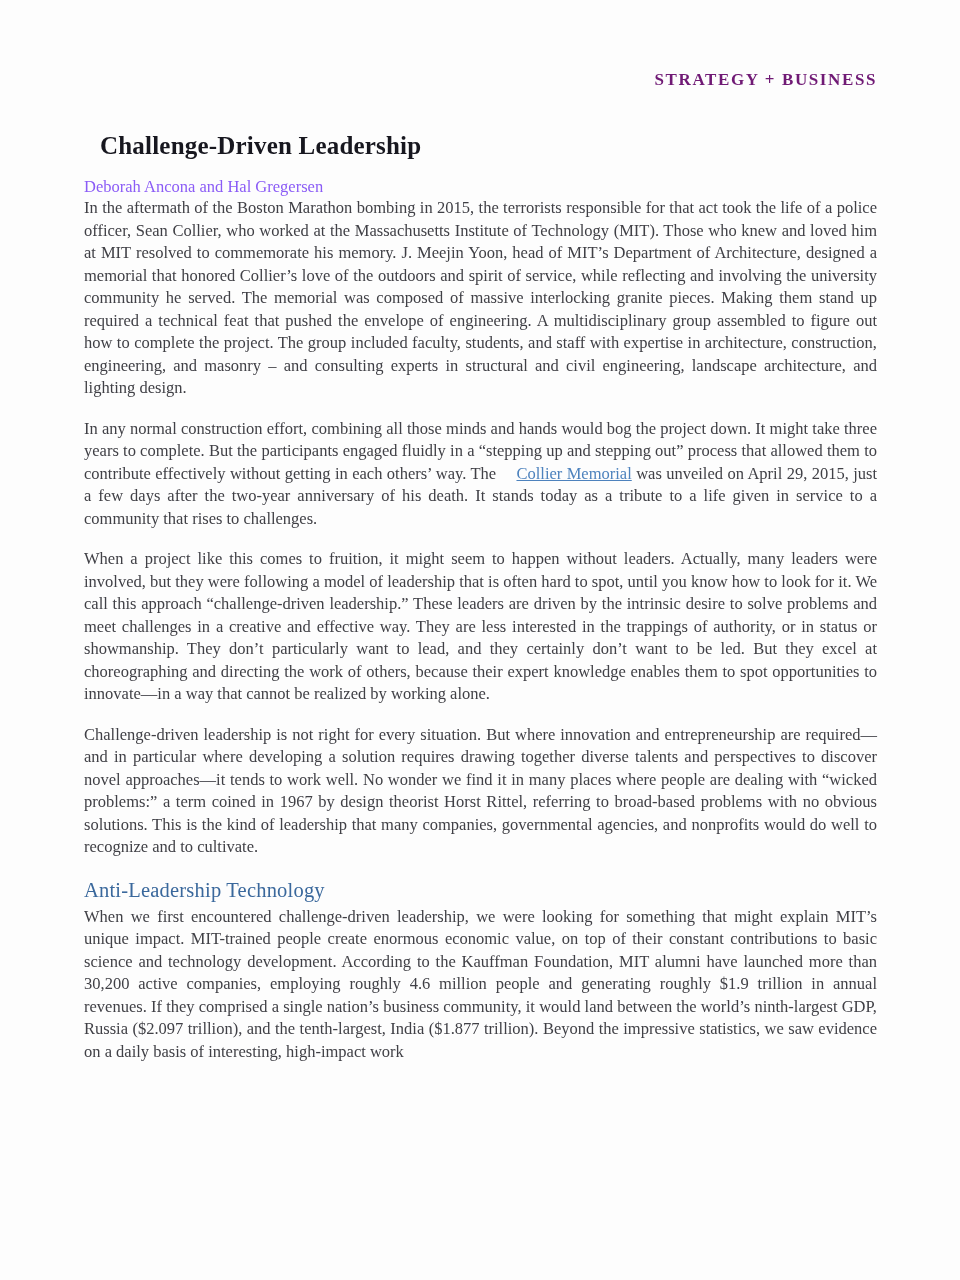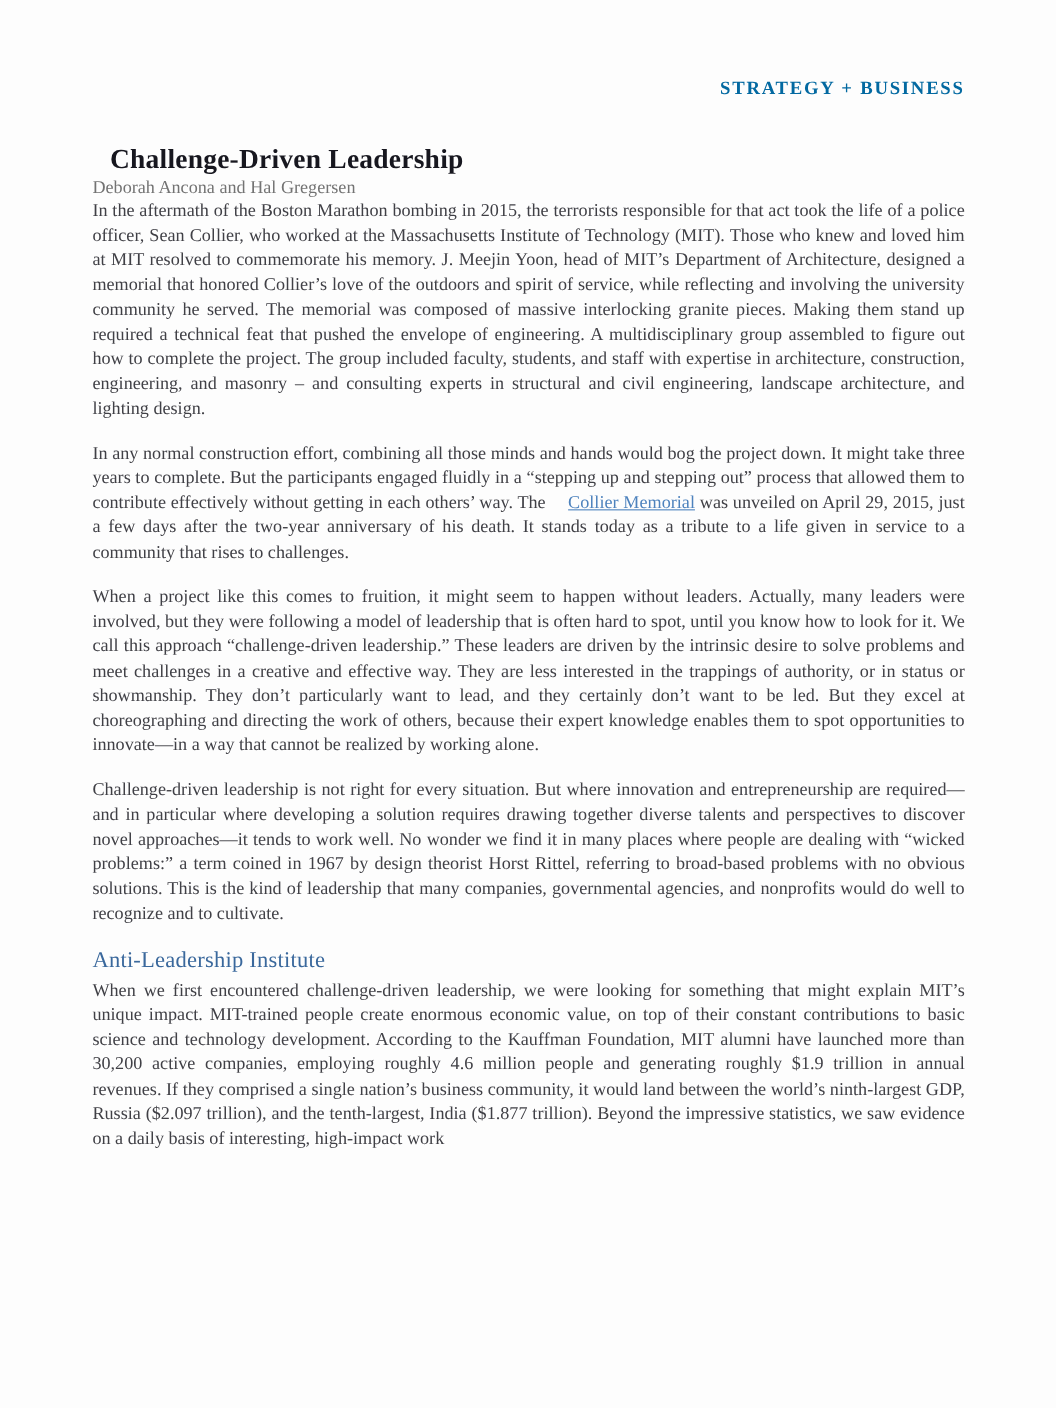--- a/index.html
+++ b/index.html
@@ -18,35 +18,36 @@
     box-sizing: border-box;
     width: 960px;
     height: 1280px;
     padding: 70px 83px 0 84px;
   }
   .masthead {
     text-align: right;
     font-size: 17px;
     font-weight: bold;
     letter-spacing: 1.6px;
-    color: #0369a1;
+    color: #701a75;
     line-height: 20px;
   }
   h1.article-title {
     margin: 42px 0 0 16px;
     font-size: 25px;
     line-height: 28px;
     font-weight: bold;
     color: #17171f;
     letter-spacing: 0.2px;
   }
   .byline {
+    margin-top: 17px;
     font-size: 16.5px;
     line-height: 20px;
-    color: #737373;
+    color: #8b5cf6;
   }
   p.body-para {
     margin: 0 0 18px 0;
     font-size: 16.5px;
     line-height: 22.5px;
     text-align: justify;
     color: #404046;
   }
   p.body-para.first {
   }
@@ -77,17 +78,17 @@
   <div class="byline">Deborah Ancona and Hal Gregersen</div>
 
   <p class="body-para first">In the aftermath of the Boston Marathon bombing in 2015, the terrorists responsible for that act took the life of a police officer, Sean Collier, who worked at the Massachusetts Institute of Technology (MIT). Those who knew and loved him at MIT resolved to commemorate his memory. J. Meejin Yoon, head of MIT’s Department of Architecture, designed a memorial that honored Collier’s love of the outdoors and spirit of service, while reflecting and involving the university community he served. The memorial was composed of massive interlocking granite pieces. Making them stand up required a technical feat that pushed the envelope of engineering. A multidisciplinary group assembled to figure out how to complete the project. The group included faculty, students, and staff with expertise in architecture, construction, engineering, and masonry – and consulting experts in structural and civil engineering, landscape architecture, and lighting design.</p>
 
   <p class="body-para"><span>In any normal construction effort, combining all those minds and hands would bog the project down. It might take three years to complete. But the participants engaged fluidly in a “stepping up and stepping out” process that allowed them to contribute effectively without getting in each others’ way. The </span><a class="inline-link" href="#">Collier Memorial</a><span> was unveiled on April 29, 2015, just a few days after the two-year anniversary of his death. It stands today as a tribute to a life given in service to a community that rises to challenges.</span></p>
 
   <p class="body-para">When a project like this comes to fruition, it might seem to happen without leaders. Actually, many leaders were involved, but they were following a model of leadership that is often hard to spot, until you know how to look for it. We call this approach “challenge-driven leadership.” These leaders are driven by the intrinsic desire to solve problems and meet challenges in a creative and effective way. They are less interested in the trappings of authority, or in status or showmanship. They don’t particularly want to lead, and they certainly don’t want to be led. But they excel at choreographing and directing the work of others, because their expert knowledge enables them to spot opportunities to innovate—in a way that cannot be realized by working alone.</p>
 
   <p class="body-para">Challenge-driven leadership is not right for every situation. But where innovation and entrepreneurship are required—and in particular where developing a solution requires drawing together diverse talents and perspectives to discover novel approaches—it tends to work well. No wonder we find it in many places where people are dealing with “wicked problems:” a term coined in 1967 by design theorist Horst Rittel, referring to broad-based problems with no obvious solutions. This is the kind of leadership that many companies, governmental agencies, and nonprofits would do well to recognize and to cultivate.</p>
 
-  <h2 class="section-heading">Anti-Leadership Institute</h2>
+  <h2 class="section-heading">Anti-Leadership Technology</h2>
 
   <p class="body-para">When we first encountered challenge-driven leadership, we were looking for something that might explain MIT’s unique impact. MIT-trained people create enormous economic value, on top of their constant contributions to basic science and technology development. According to the Kauffman Foundation, MIT alumni have launched more than 30,200 active companies, employing roughly 4.6 million people and generating roughly $1.9 trillion in annual revenues. If they comprised a single nation’s business community, it would land between the world’s ninth-largest GDP, Russia ($2.097 trillion), and the tenth-largest, India ($1.877 trillion). Beyond the impressive statistics, we saw evidence on a daily basis of interesting, high-impact work</p>
 
 </div>
 
 </body></html>

